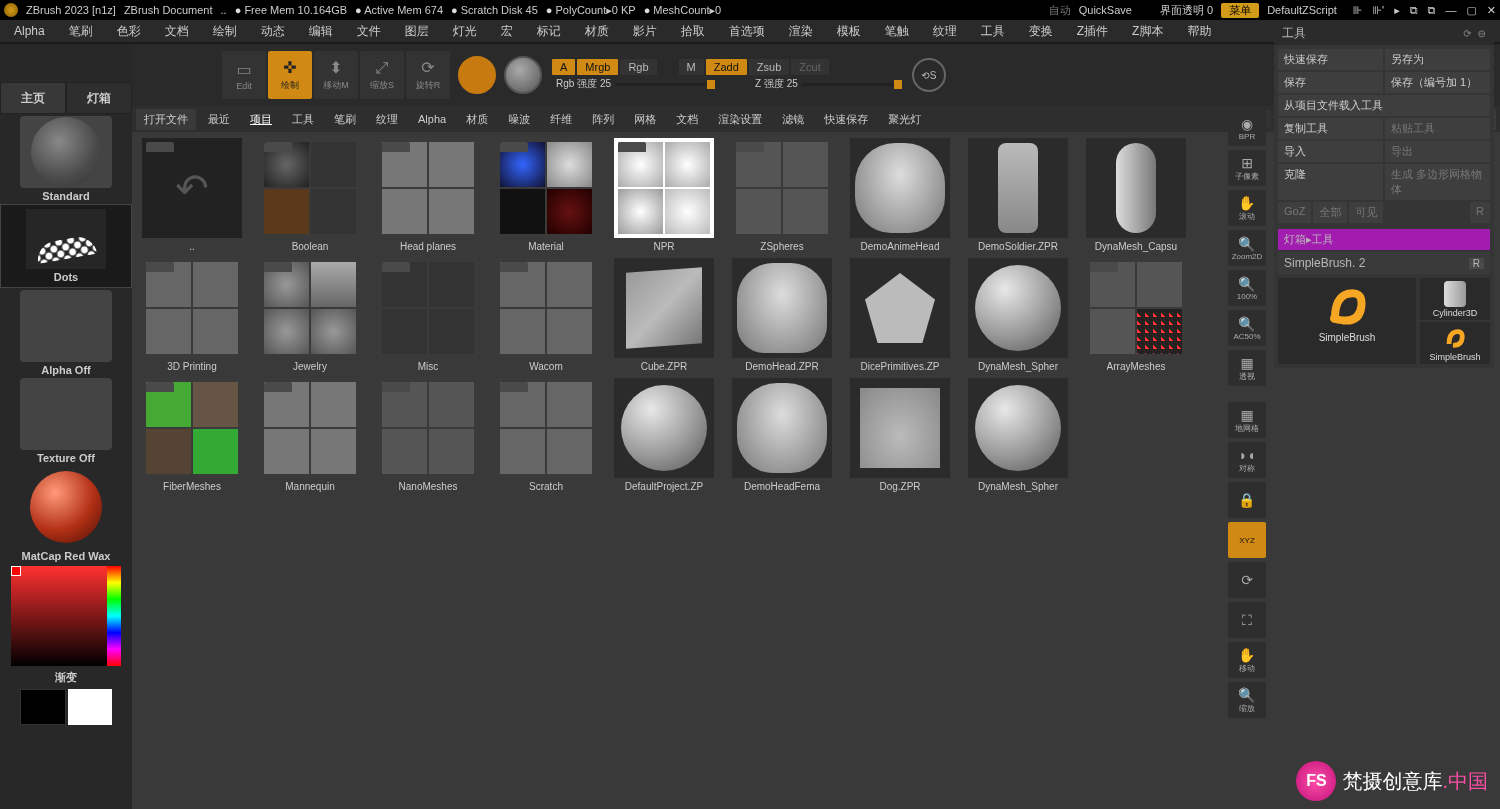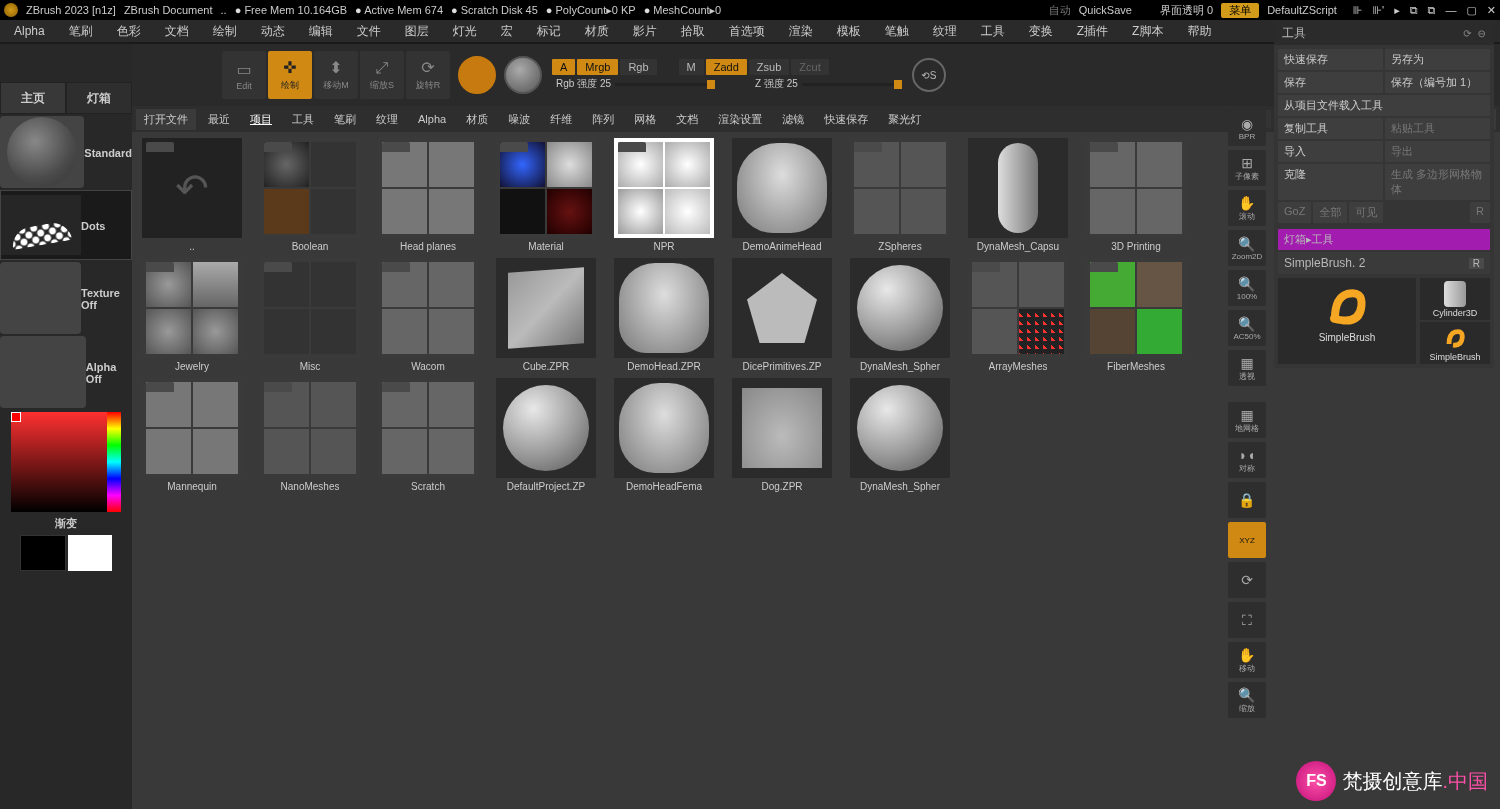--- a/index.html
+++ b/index.html
@@ -39,21 +39,21 @@
 .small-thumb .lbl{font-size:9px;color:#ddd;}
 
 
 .main { position: absolute; top: 44px; left: 0; right: 0; bottom: 0; display: flex; }
 
 
 .left-sidebar { width: 132px; background: #282828; display: flex; flex-direction: column; padding: 0; font-weight: bold; }
 .tab-row { display:flex; height:32px; margin-top:38px;}
 .tab { flex:1; display:flex; align-items:center; justify-content:center; background:#2e2e2e; border:1px solid #222; font-size:12px; color:#ccc;}
 .tab:first-child{background:#383838;}
-.swatch { width: 100%; position:relative; display:flex; flex-direction:row; align-items:center; margin-top:2px;}
+.swatch { width: 100%; position:relative; display:flex; flex-direction:column; align-items:center; margin-top:2px;}
 .swatch .img { width:92px; height:72px; background:#444; border-radius:4px; display:flex; align-items:center; justify-content:center;}
 .swatch .lbl { font-size:11px; color:#ccc; margin-top:2px;}
 .brush-img { background: radial-gradient(circle at 40% 35%, #888, #4a4a4a 60%, #333); border-radius:50%; width:70px; height:70px; }
 .dots-img { width:80px; height:60px; position:relative; background:#262626;}
 .dots-img::before{content:"";position:absolute;left:10px;top:30px;width:60px;height:20px;background:
  radial-gradient(circle,#fff 3px,transparent 4px) 0 14px/12px 12px,
  radial-gradient(circle,#fff 3px,transparent 4px) 6px 8px/12px 12px;
  border-radius:40px 40px 0 0; transform:rotate(-10deg);}
 .alpha-off,.tex-off{width:92px;height:72px;background:#333;}
 .matcap-img{width:92px;height:82px;display:flex;align-items:center;justify-content:center;}
@@ -198,26 +198,32 @@
         <div class="img">
           <div class="brush-img"></div>
         </div>
         <div class="lbl">Standard</div>
       </div>
     <div class="swatch" style="background:#1a1a1a;padding:4px 0;border:1px solid #444;">
         <div class="dots-img"></div>
         <div class="lbl">Dots</div>
       </div>
     <div class="swatch">
+        <div class="alpha-off img"></div>
+        <div class="lbl">Alpha Off</div>
+      </div>
+    <div class="swatch">
         <div class="tex-off img"></div>
         <div class="lbl">Texture Off</div>
       </div>
     <div class="swatch">
-        <div class="alpha-off img"></div>
-        <div class="lbl">Alpha Off</div>
+        <div class="matcap-img">
+          <div class="matcap-ball"></div>
+        </div>
+        <div class="lbl">MatCap Red Wax</div>
       </div>
     <div class="color-picker">
         <div class="sq"></div>
         <div class="hue"></div>
       </div>
     <div class="grad-lbl">渐变</div>
     <div class="bw-sw">
         <div class="b"></div>
         <div class="w"></div>
       </div>
@@ -365,35 +371,41 @@
               <div class="quad">
                 <div style="background:radial-gradient(circle,#fff,#aaa)"></div>
                 <div style="background:radial-gradient(circle,#fff,#aaa)"></div>
                 <div style="background:radial-gradient(circle,#fff,#999)"></div>
                 <div style="background:radial-gradient(circle,#fff,#bbb)"></div>
               </div>
             </div>
             <div class="lbl">NPR</div>
           </div>
         <div class="cell">
+            <div class="thumb folder">
+              <div class="quad">
+                <div style="background:#555"></div>
+                <div style="background:#555"></div>
+                <div style="background:#555"></div>
+                <div style="background:#555"></div>
+              </div>
+            </div>
+            <div class="lbl">ZSpheres</div>
+          </div>
+        <div class="cell">
             <div class="thumb">
               <div class="head"></div>
             </div>
             <div class="lbl">DemoAnimeHead</div>
           </div>
         <div class="cell">
-            <div class="thumb folder">
-              <div class="quad">
-                <div style="background:#555"></div>
-                <div style="background:#555"></div>
-                <div style="background:#555"></div>
-                <div style="background:#555"></div>
-              </div>
-            </div>
-            <div class="lbl">ZSpheres</div>
+            <div class="thumb">
+              <div style="width:40px;height:90px;background:linear-gradient(#bbb,#888);border-radius:8px"></div>
+            </div>
+            <div class="lbl">DemoSoldier.ZPR</div>
           </div>
         <div class="cell">
             <div class="thumb">
               <div class="capsule"></div>
             </div>
             <div class="lbl">DynaMesh_Capsu</div>
           </div>
 
         <div class="cell">
             <div class="thumb folder">

